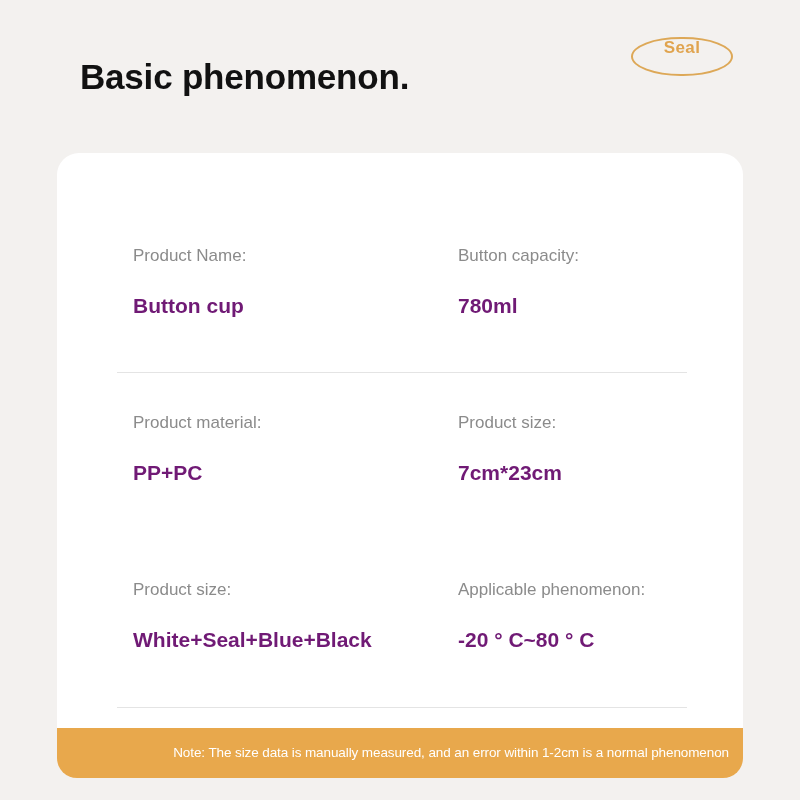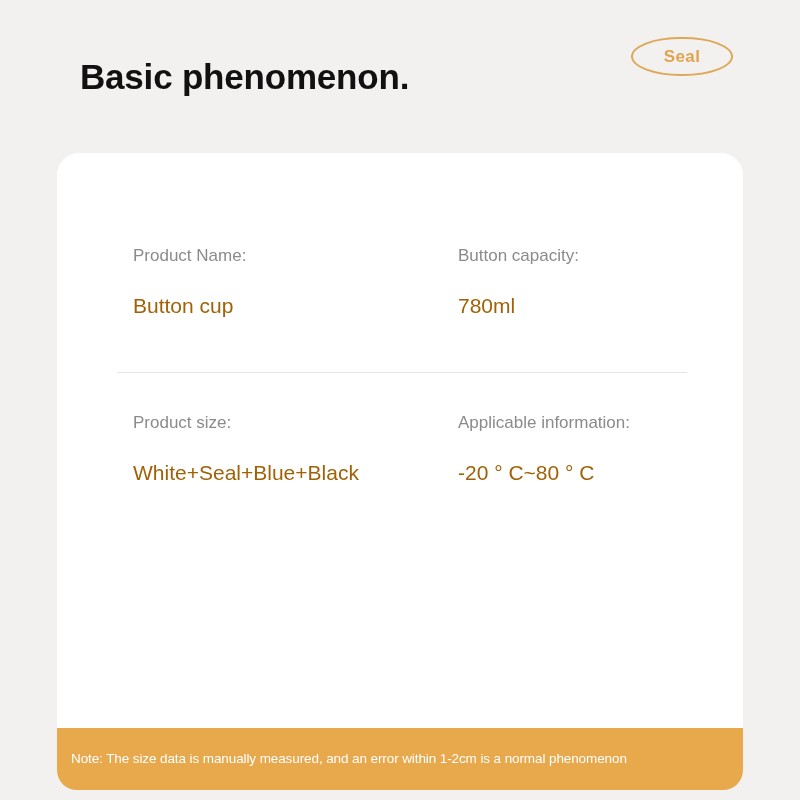--- a/index.html
+++ b/index.html
@@ -37,21 +37,21 @@
   .seal-badge {
     position: absolute;
     left: 631px;
     top: 37px;
     width: 102px;
     height: 39px;
     border: 2px solid #dda857;
     border-radius: 51px / 20px;
     box-sizing: border-box;
     display: flex;
-    align-items: center;
+    align-items: flex-start;
     justify-content: center;
   }
   .seal-badge-label {
     font-size: 17px;
     font-weight: bold;
     color: #e0a44f;
     letter-spacing: 0.4px;
     line-height: 17px;
   }
 
@@ -103,48 +103,48 @@
     font-weight: normal;
     color: #8b8b8b;
     line-height: 20px;
     white-space: nowrap;
   }
   .spec-value {
     position: absolute;
     top: 140px;
     left: 0;
     font-size: 21px;
-    font-weight: normal;
-    color: #a16207;
+    font-weight: bold;
+    color: #701a75;
     line-height: 25px;
     white-space: nowrap;
   }
 
   .spec-divider {
     position: absolute;
     left: 60px;
     width: 570px;
     height: 1px;
     background: #e4e4e4;
   }
   .spec-divider.d1 { top: 219px; }
   .spec-divider.d2 { top: 387px; }
 
   
   .note-banner {
     position: absolute;
     left: 57px;
     top: 728px;
     width: 686px;
-    height: 62px;
+    height: 50px;
     background: #e8a84c;
     border-radius: 0 0 20px 20px;
     display: flex;
     align-items: center;
-    justify-content: flex-start;
+    justify-content: flex-end;
     box-sizing: border-box;
     padding: 0 14px;
   }
   .note-banner-text {
     font-size: 13.5px;
     font-weight: normal;
     color: #ffffff;
     line-height: 18px;
     white-space: nowrap;
     letter-spacing: -0.1px;
@@ -171,29 +171,42 @@
           <div class="spec-value">Button cup</div>
         </div>
         <div class="spec-cell col-2">
           <div class="spec-label">Button capacity:</div>
           <div class="spec-value">780ml</div>
         </div>
       </div>
       <div class="spec-divider d1"></div>
     </div>
 
+    <div class="spec-row">
+      <div class="spec-row-inner">
+        <div class="spec-cell col-1">
+          <div class="spec-label">Product material:</div>
+          <div class="spec-value">PP+PC</div>
+        </div>
+        <div class="spec-cell col-2">
+          <div class="spec-label">Product size:</div>
+          <div class="spec-value">7cm*23cm</div>
+        </div>
+      </div>
+      <div class="spec-divider d2"></div>
+    </div>
 
     <div class="spec-row">
       <div class="spec-row-inner">
         <div class="spec-cell col-1">
           <div class="spec-label">Product size:</div>
           <div class="spec-value">White+Seal+Blue+Black</div>
         </div>
         <div class="spec-cell col-2">
-          <div class="spec-label">Applicable information:</div>
+          <div class="spec-label">Applicable phenomenon:</div>
           <div class="spec-value">-20 ° C~80 ° C</div>
         </div>
       </div>
     </div>
 
   </div>
 </div>
 
 <div class="note-banner">
   <span class="note-banner-text">Note: The size data is manually measured, and an error within 1-2cm is a normal phenomenon</span>

